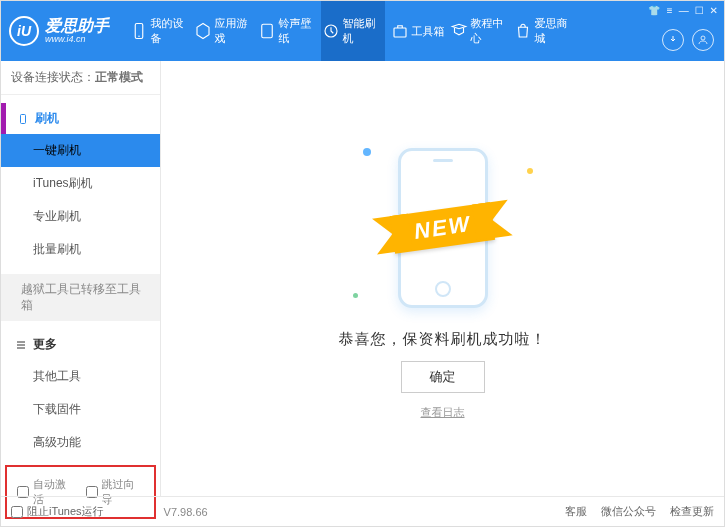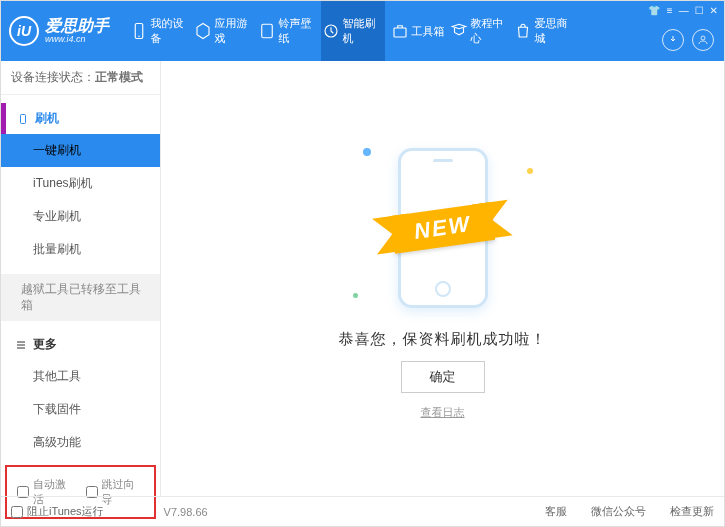--- a/index.html
+++ b/index.html
@@ -58,21 +58,21 @@
 .d1 { width: 8px; height: 8px; background: #63b6ff; top: 10px; left: 20px; }
 .d2 { width: 6px; height: 6px; background: #ffd24d; top: 30px; right: 10px; }
 .d3 { width: 5px; height: 5px; background: #7ed3a0; bottom: 20px; left: 10px; }
 .success-msg { font-size: 15px; color: #333; letter-spacing: 1px; }
 .ok-btn { padding: 6px 28px; border: 1px solid #ccc; background: #fff; font-size: 13px; cursor: pointer; color: #333; }
 .view-log { font-size: 11px; color: #999; cursor: pointer; text-decoration: underline; }
 
 
 .footer { height: 30px; border-top: 1px solid #e8e8e8; display: flex; align-items: center; padding: 0 10px; font-size: 11px; color: #666; }
 .footer .cb { color: #666; }
-.footer-right { margin-left: auto; display: flex; gap: 24px; }
+.footer-right { margin-left: auto; display: flex; gap: 14px; }
 .footer-right span { cursor: pointer; }
 .version { margin-left: 60px; color: #888; }
 </style>
 </head>
 <body>
 
 <div class="app">
 
   <div class="header">
     <div class="logo-wrap">

